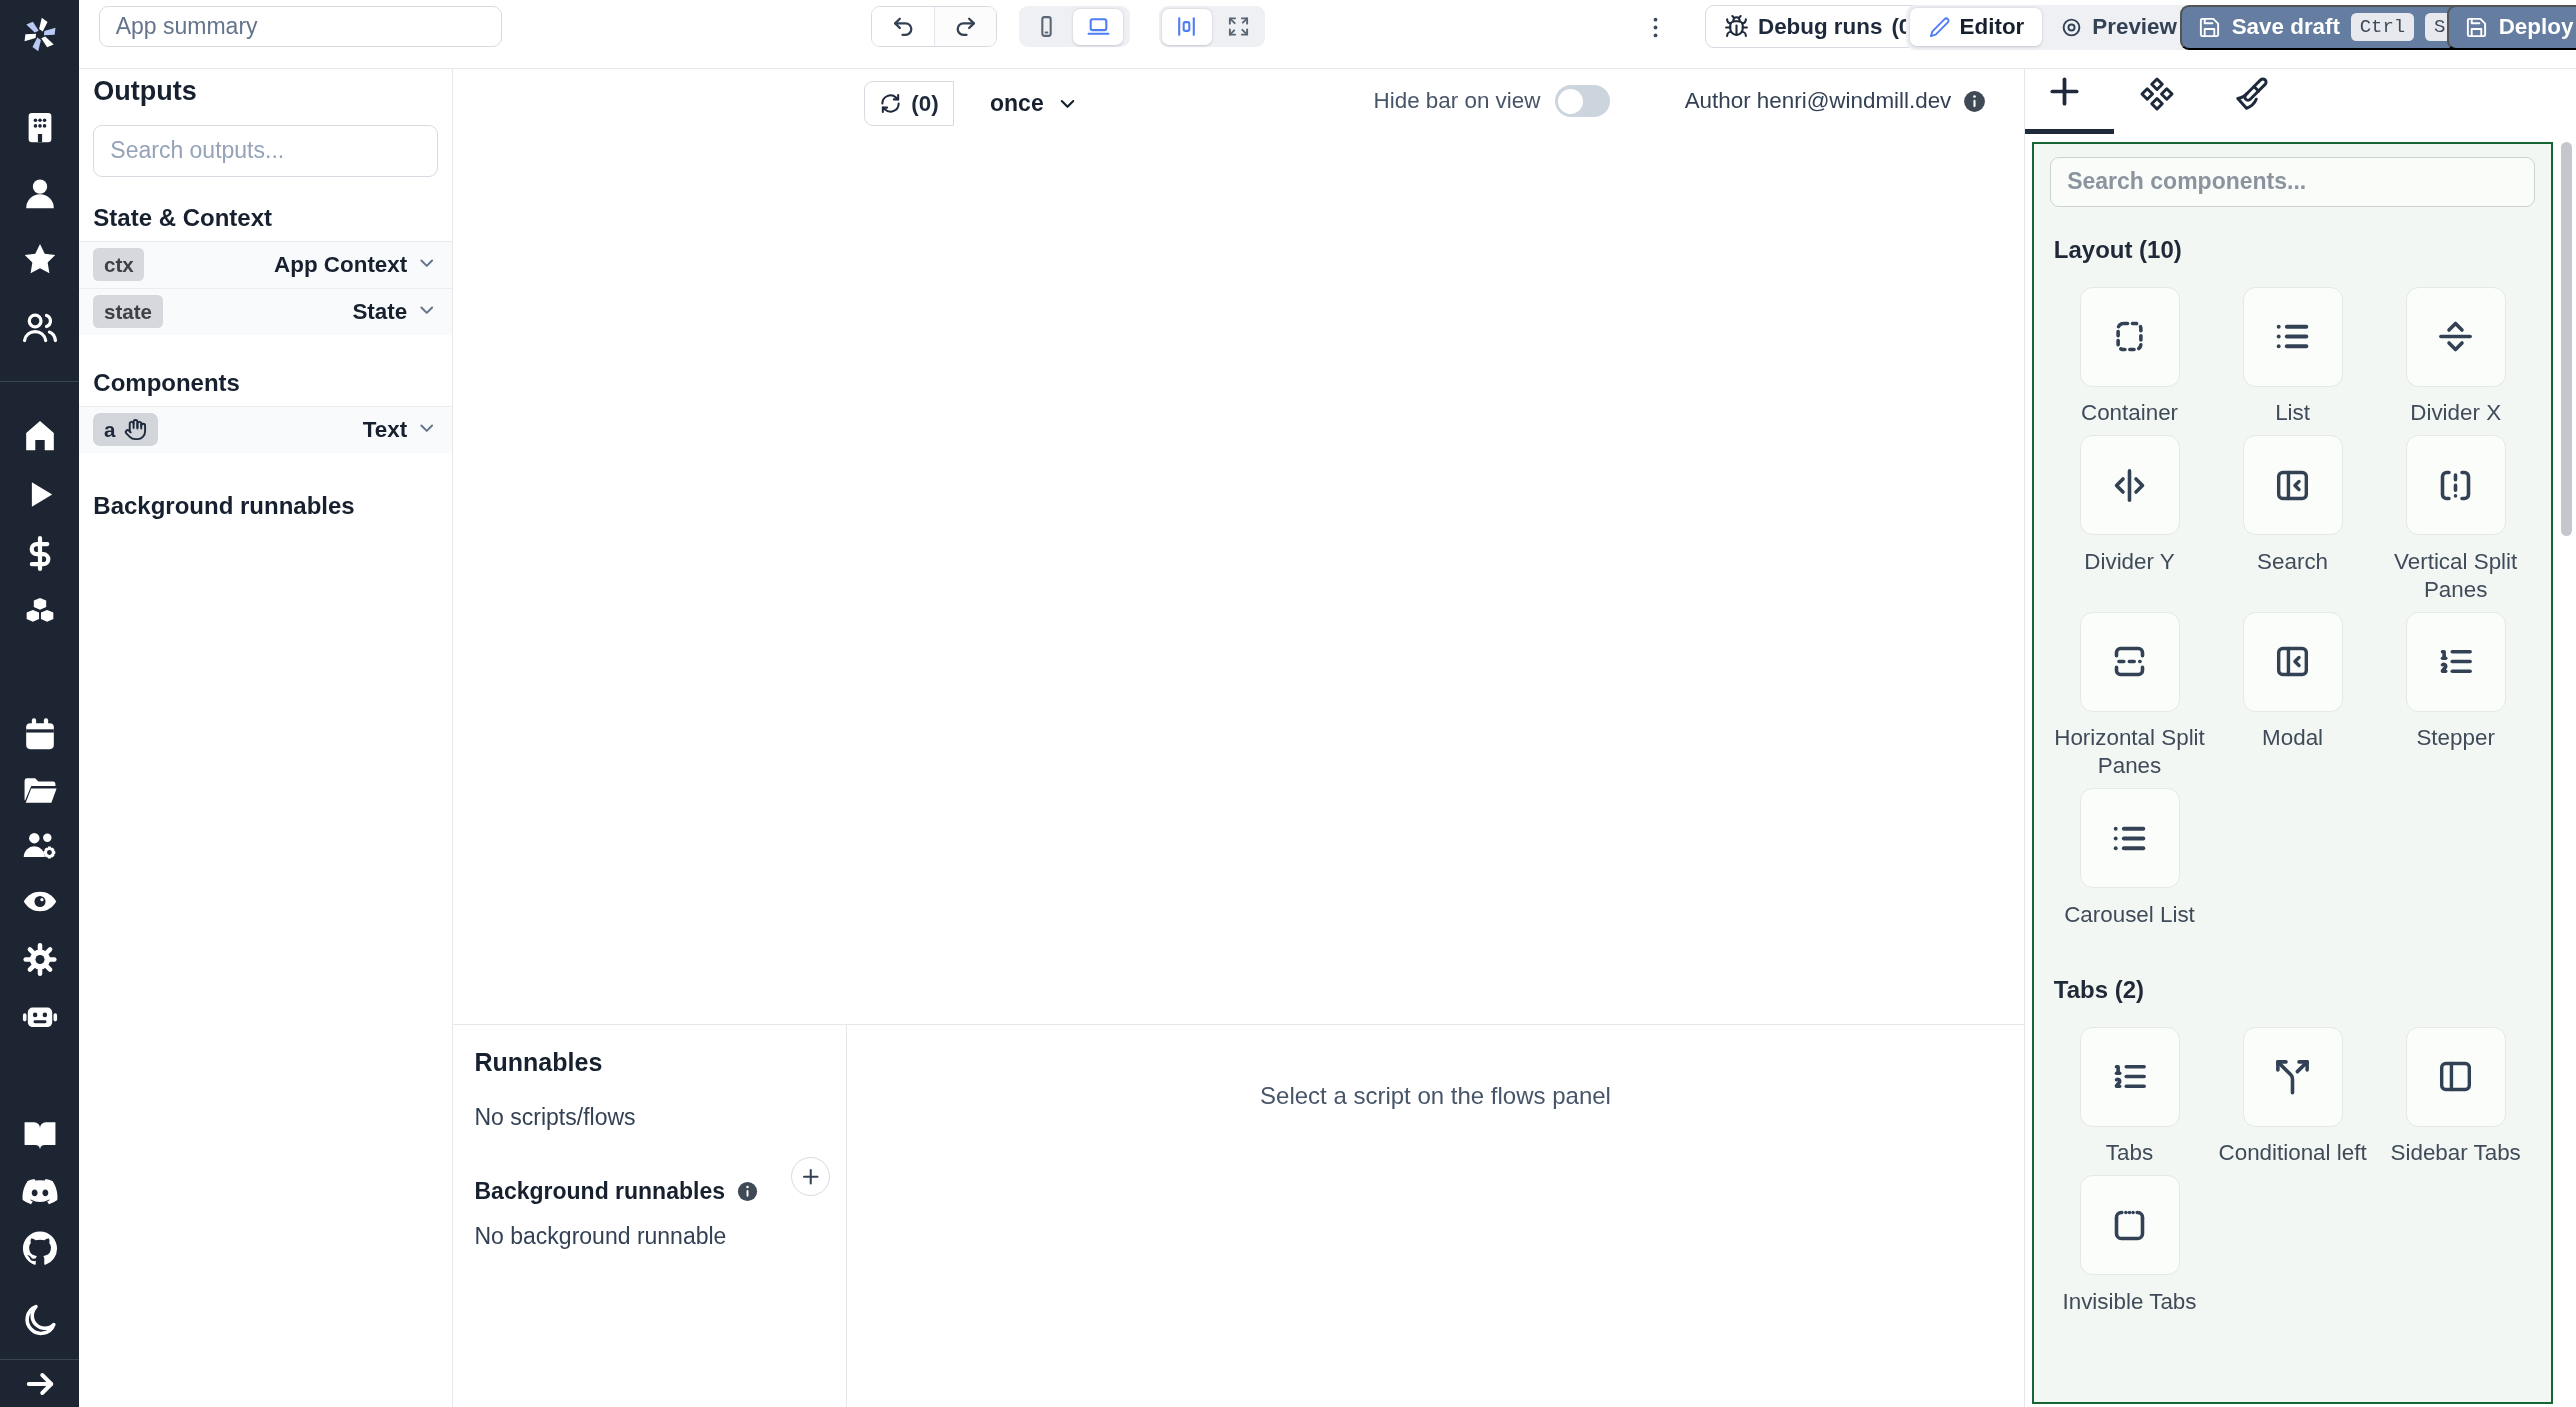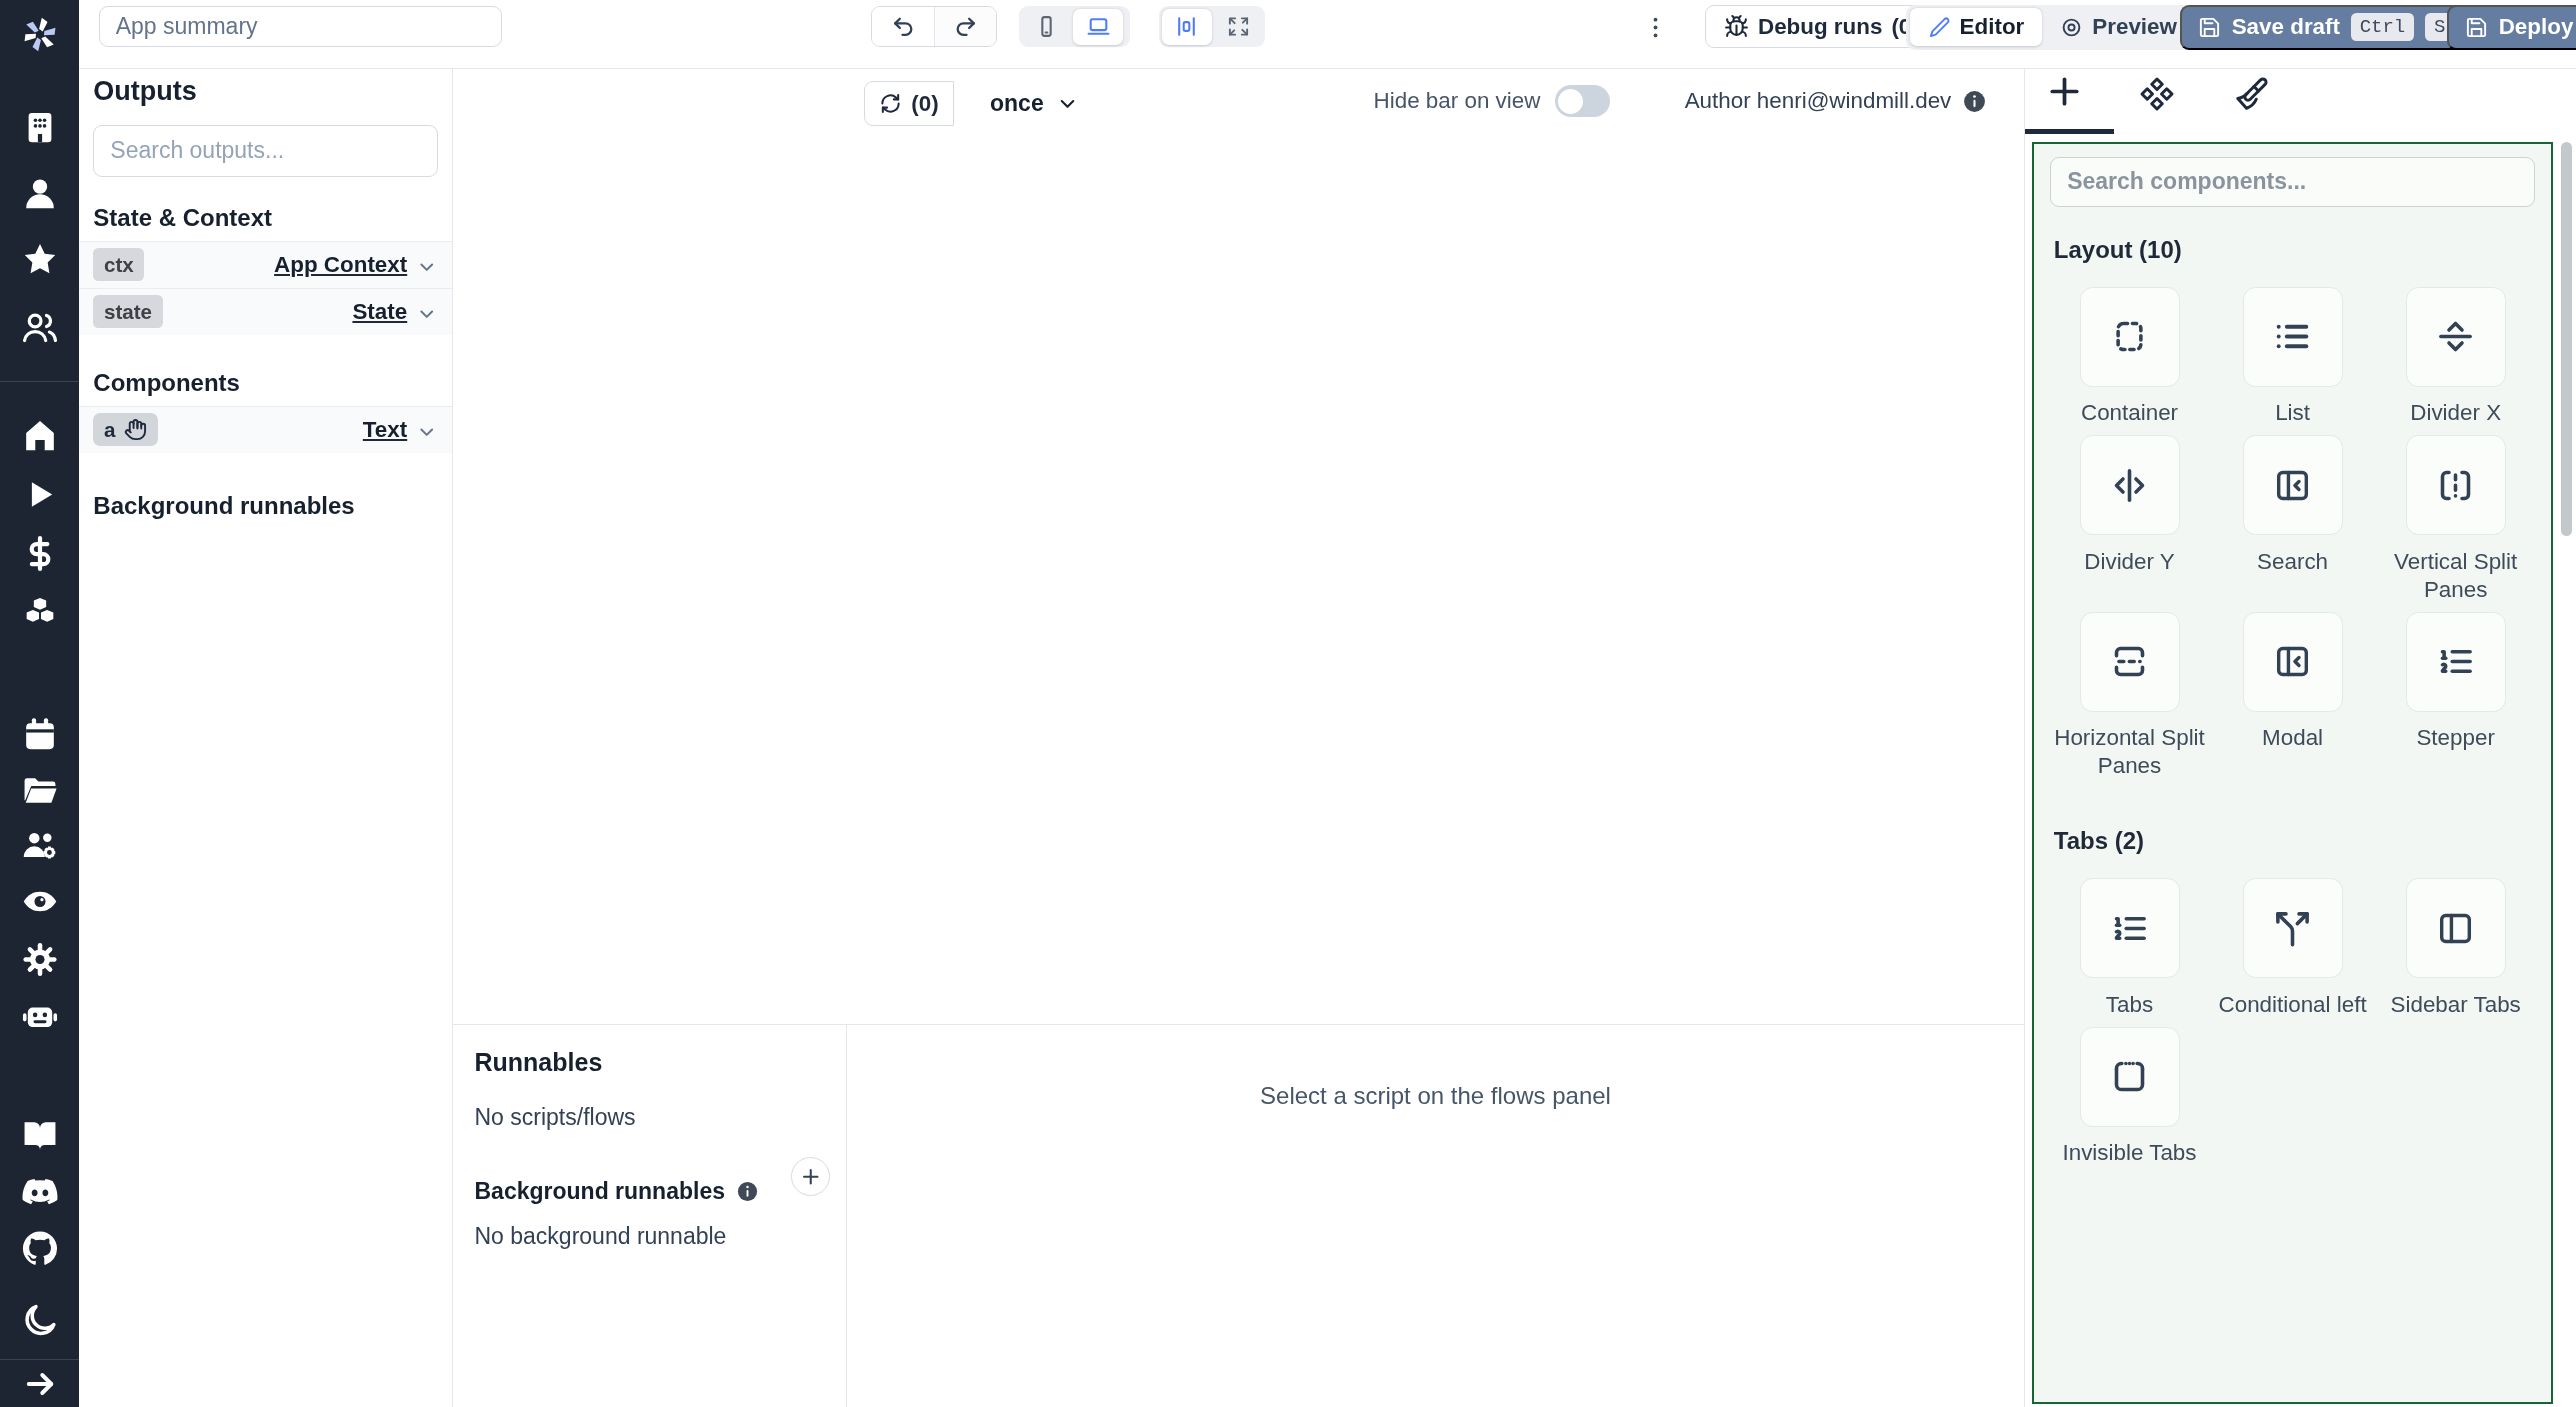--- a/index.html
+++ b/index.html
@@ -39,21 +39,21 @@
 
   
   .left-panel { position:absolute; left:79px; top:54px; width:374px; bottom:0; background:#fff; border-right:0.9px solid #e5e7eb; }
   .lp-title { margin:21.5px 14.3px 0; font-size:27px; font-weight:700; color:#16202e; }
   .lp-search { display:block; margin:18px 14.3px 0; width:345px; height:52px; border:0.9px solid #d7dbe1; border-radius:9px;
     padding:0 16px; font-size:23px; font-family:inherit; color:#334155; outline:none; }
   .lp-search::placeholder { color:#94a3b8; }
   .lp-sub { margin:27px 14.3px 9px; font-size:24px; font-weight:700; color:#16202e; }
   .lp-row { height:47px; background:#f8fafc; border-top:0.9px solid #e9edf1; display:flex; align-items:center; padding:0 14.3px; cursor:pointer; }
   .lp-row:last-of-type { border-bottom:0.9px solid #e9edf1; }
-  .lp-row .right { margin-left:auto; display:flex; align-items:flex-end; gap:9px;text-decoration:underline; }
+  .lp-row .right { margin-left:auto; display:flex; align-items:flex-start; gap:9px; }
   .badge { background:#d6d8dd; color:#3f3f46; font-weight:700; font-size:20.6px; border-radius:5.4px; padding:4.5px 10.7px; }
   .row-label { font-size:22.4px; font-weight:700; color:#16202e; }
   .chev { color:#64748b; }
   .comp-chip { background:#d2d5da; border-radius:7.2px; padding:4.5px 10.7px; display:flex; align-items:center; gap:9px; color:#1e293b; }
   .comp-chip .b { font-weight:700; font-size:20.6px; }
 
   
   .center { position:absolute; left:453px; top:54px; width:1572px; bottom:0; }
   .canvas-toolbar { position:relative; height:94px; background:#fff; }
   .refresh-chip { position:absolute; left:411px; top:27px; height:45px; border:0.9px solid #d7dbe1; border-radius:9px 0 0 9px;
@@ -807,20 +807,28 @@
         <div class="comp-label">Modal</div>
       </div>
       <div class="comp-item">
         <div class="comp-card">
             <svg class="ic44" viewBox="0 0 44 44" width="39" height="39">
               <use href="#i-list-ordered"></use>
             </svg>
           </div>
         <div class="comp-label">Stepper</div>
       </div>
+      <div class="comp-item">
+        <div class="comp-card">
+            <svg class="ic44" viewBox="0 0 44 44" width="39" height="39">
+              <use href="#i-list"></use>
+            </svg>
+          </div>
+        <div class="comp-label">Carousel List</div>
+      </div>
     </div>
     <div class="rp-section-title" style="margin-top:47px">Tabs (2)</div>
     <div class="rp-grid">
       <div class="comp-item">
         <div class="comp-card">
             <svg class="ic44" viewBox="0 0 44 44" width="39" height="39">
               <use href="#i-list-ordered"></use>
             </svg>
           </div>
         <div class="comp-label">Tabs</div>

